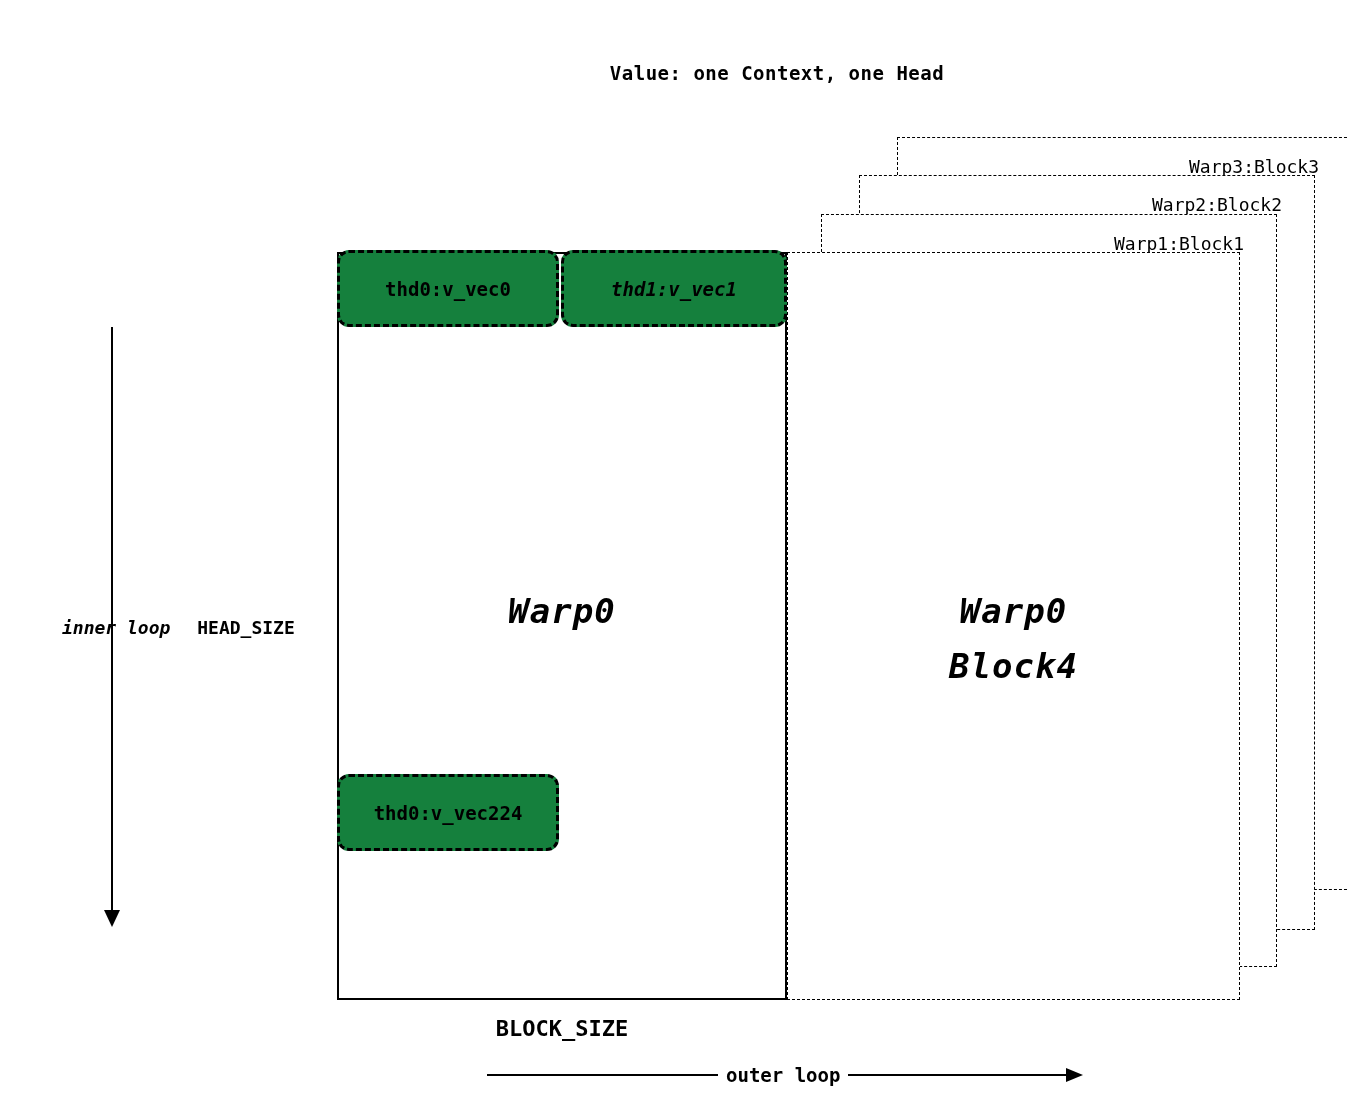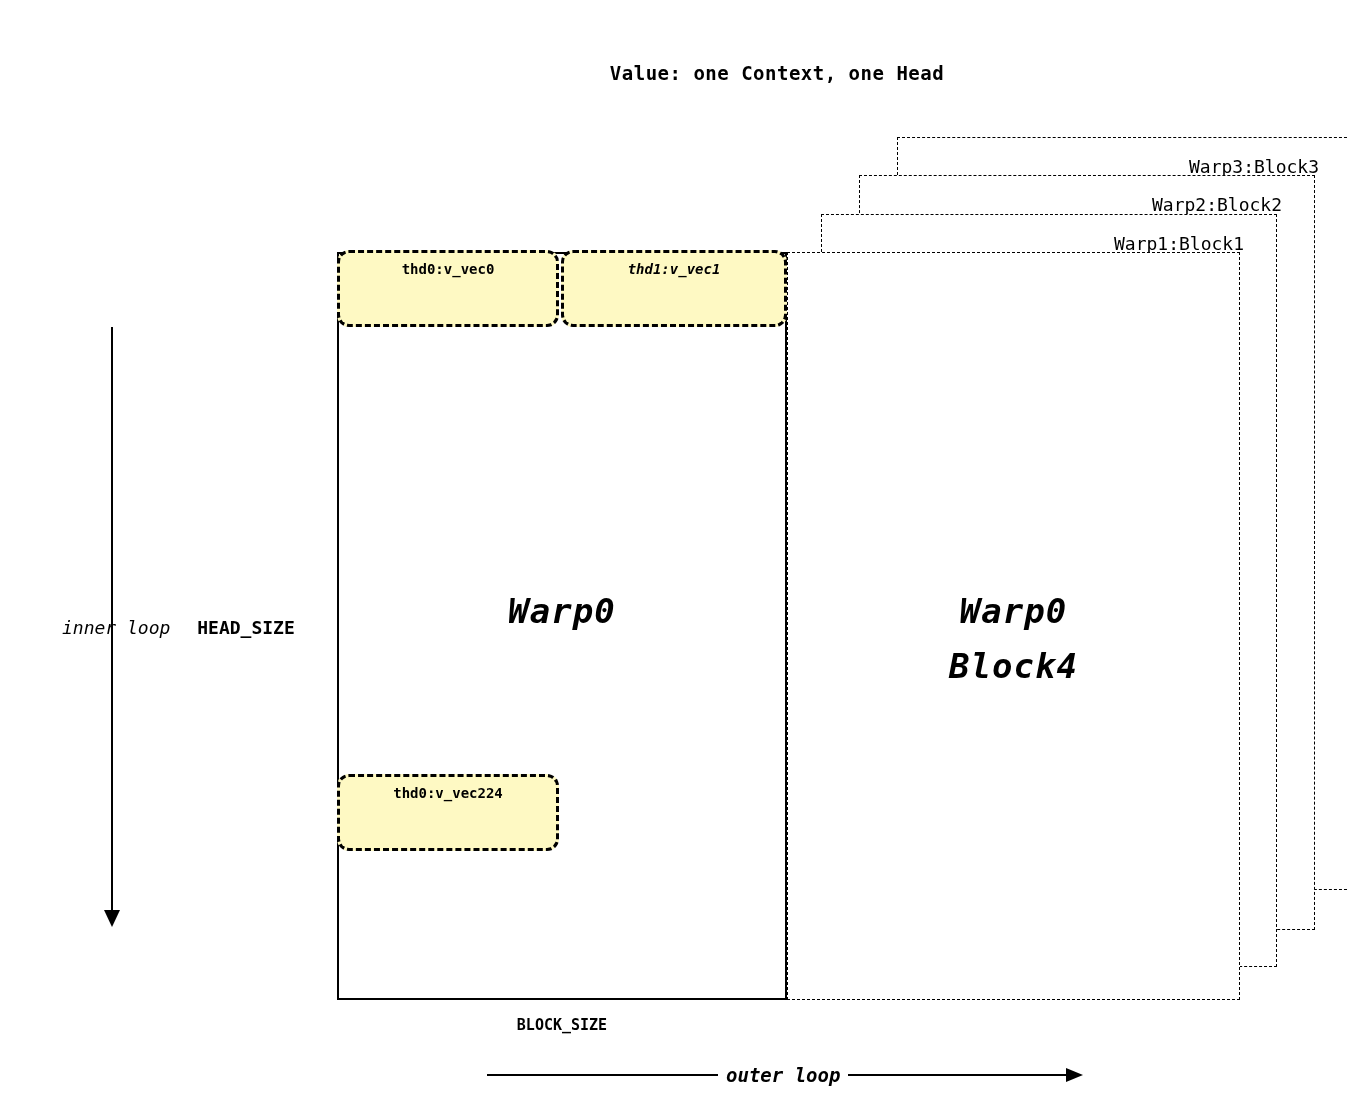--- a/index.html
+++ b/index.html
@@ -53,23 +53,23 @@
     font-size:34px; line-height:47px;
     letter-spacing:1px;
   }
   .block0-label { left:305px; top:548px; width:450px; }
   .block4-label { left:755px; top:548px; width:453px; }
 
   
   .thread-cell {
     border:3px dashed #000;
     border-radius:12px;
-    background:#fef9c3;
-    display:flex; justify-content:center;
-    font-size:14px; font-weight:bold;
+    background:#15803d;
+    display:flex; align-items:center; justify-content:center;
+    font-size:19px; font-weight:bold;
     white-space:nowrap;
   }
   .c-left  { left:305px; width:222px; height:77px; }
   .c-right { left:529px; width:226px; height:77px;font-style:italic; }
   .row1 { top:218px; }
   .row2 { top:443px; }
   .row3 { top:742px; }
 
   
   .v-line {
@@ -80,45 +80,45 @@
     left:72px; top:878px;
     width:0; height:0;
     border-left:8px solid transparent;
     border-right:8px solid transparent;
     border-top:17px solid #000;
   }
   .inner-loop-label {
     left:22px; top:585px;
     font-size:18px; white-space:nowrap;
   }
-  .inner-loop-label .it { font-style:italic; font-weight:normal; }
+  .inner-loop-label .it { font-style:italic; font-weight:bold; }
   .inner-loop-label .bd { font-weight:bold; }
 
   
   .block-size-label {
     left:305px; top:984px; width:450px;
     text-align:center;
-    font-size:15px; font-weight:bold;
+    font-size:22px; font-weight:bold;
   }
   .h-line {
     left:455px; top:1042px; width:581px; height:2px;
     background:#000;
   }
   .arrowhead-right {
     left:1034px; top:1036px;
     width:0; height:0;
     border-top:7px solid transparent;
     border-bottom:7px solid transparent;
     border-left:17px solid #000;
   }
   .outer-loop-label {
     left:686px; top:1032px;
     background:#fff;
     padding:0 8px;
-    font-size:19px; font-weight:bold; font-style:italic;
+    font-size:19px; font-weight:bold; 
   }
 </style>
 </head>
 <body>
 
 <div class="canvas">
 
   <div class="abs diagram-title">Value: one Context, one Head</div>
 
   <div class="abs stack-box stack3">

